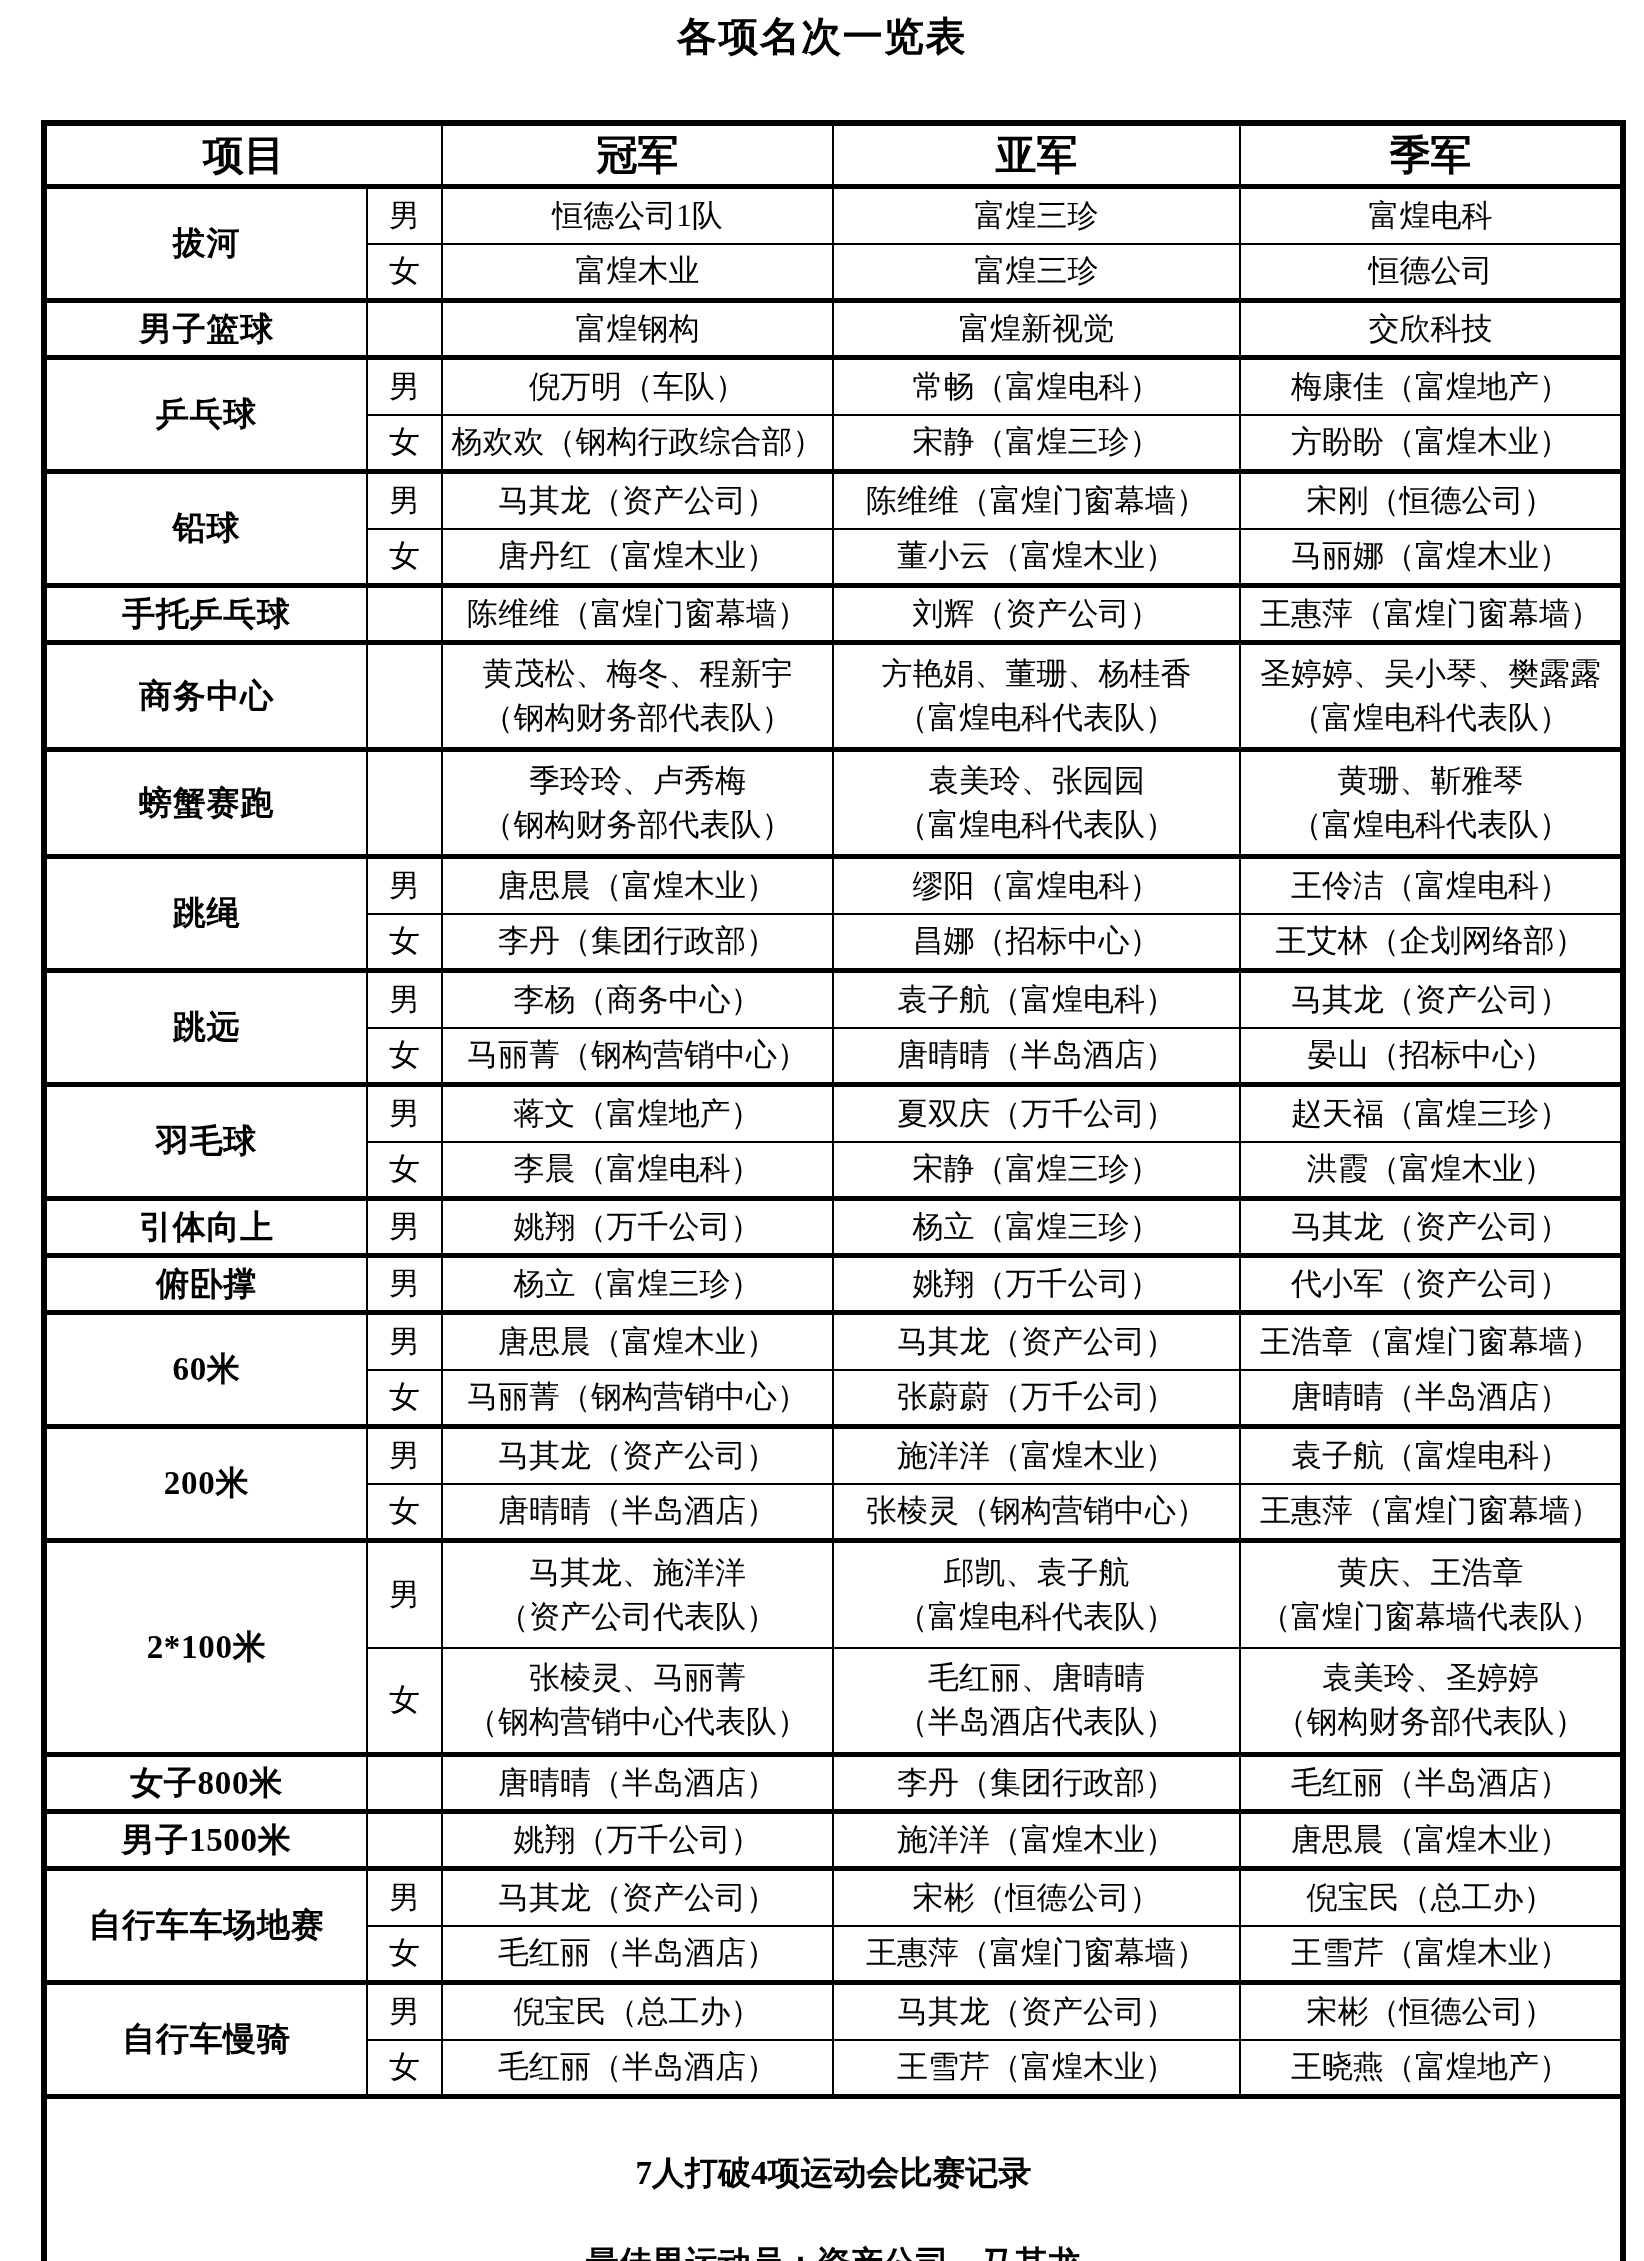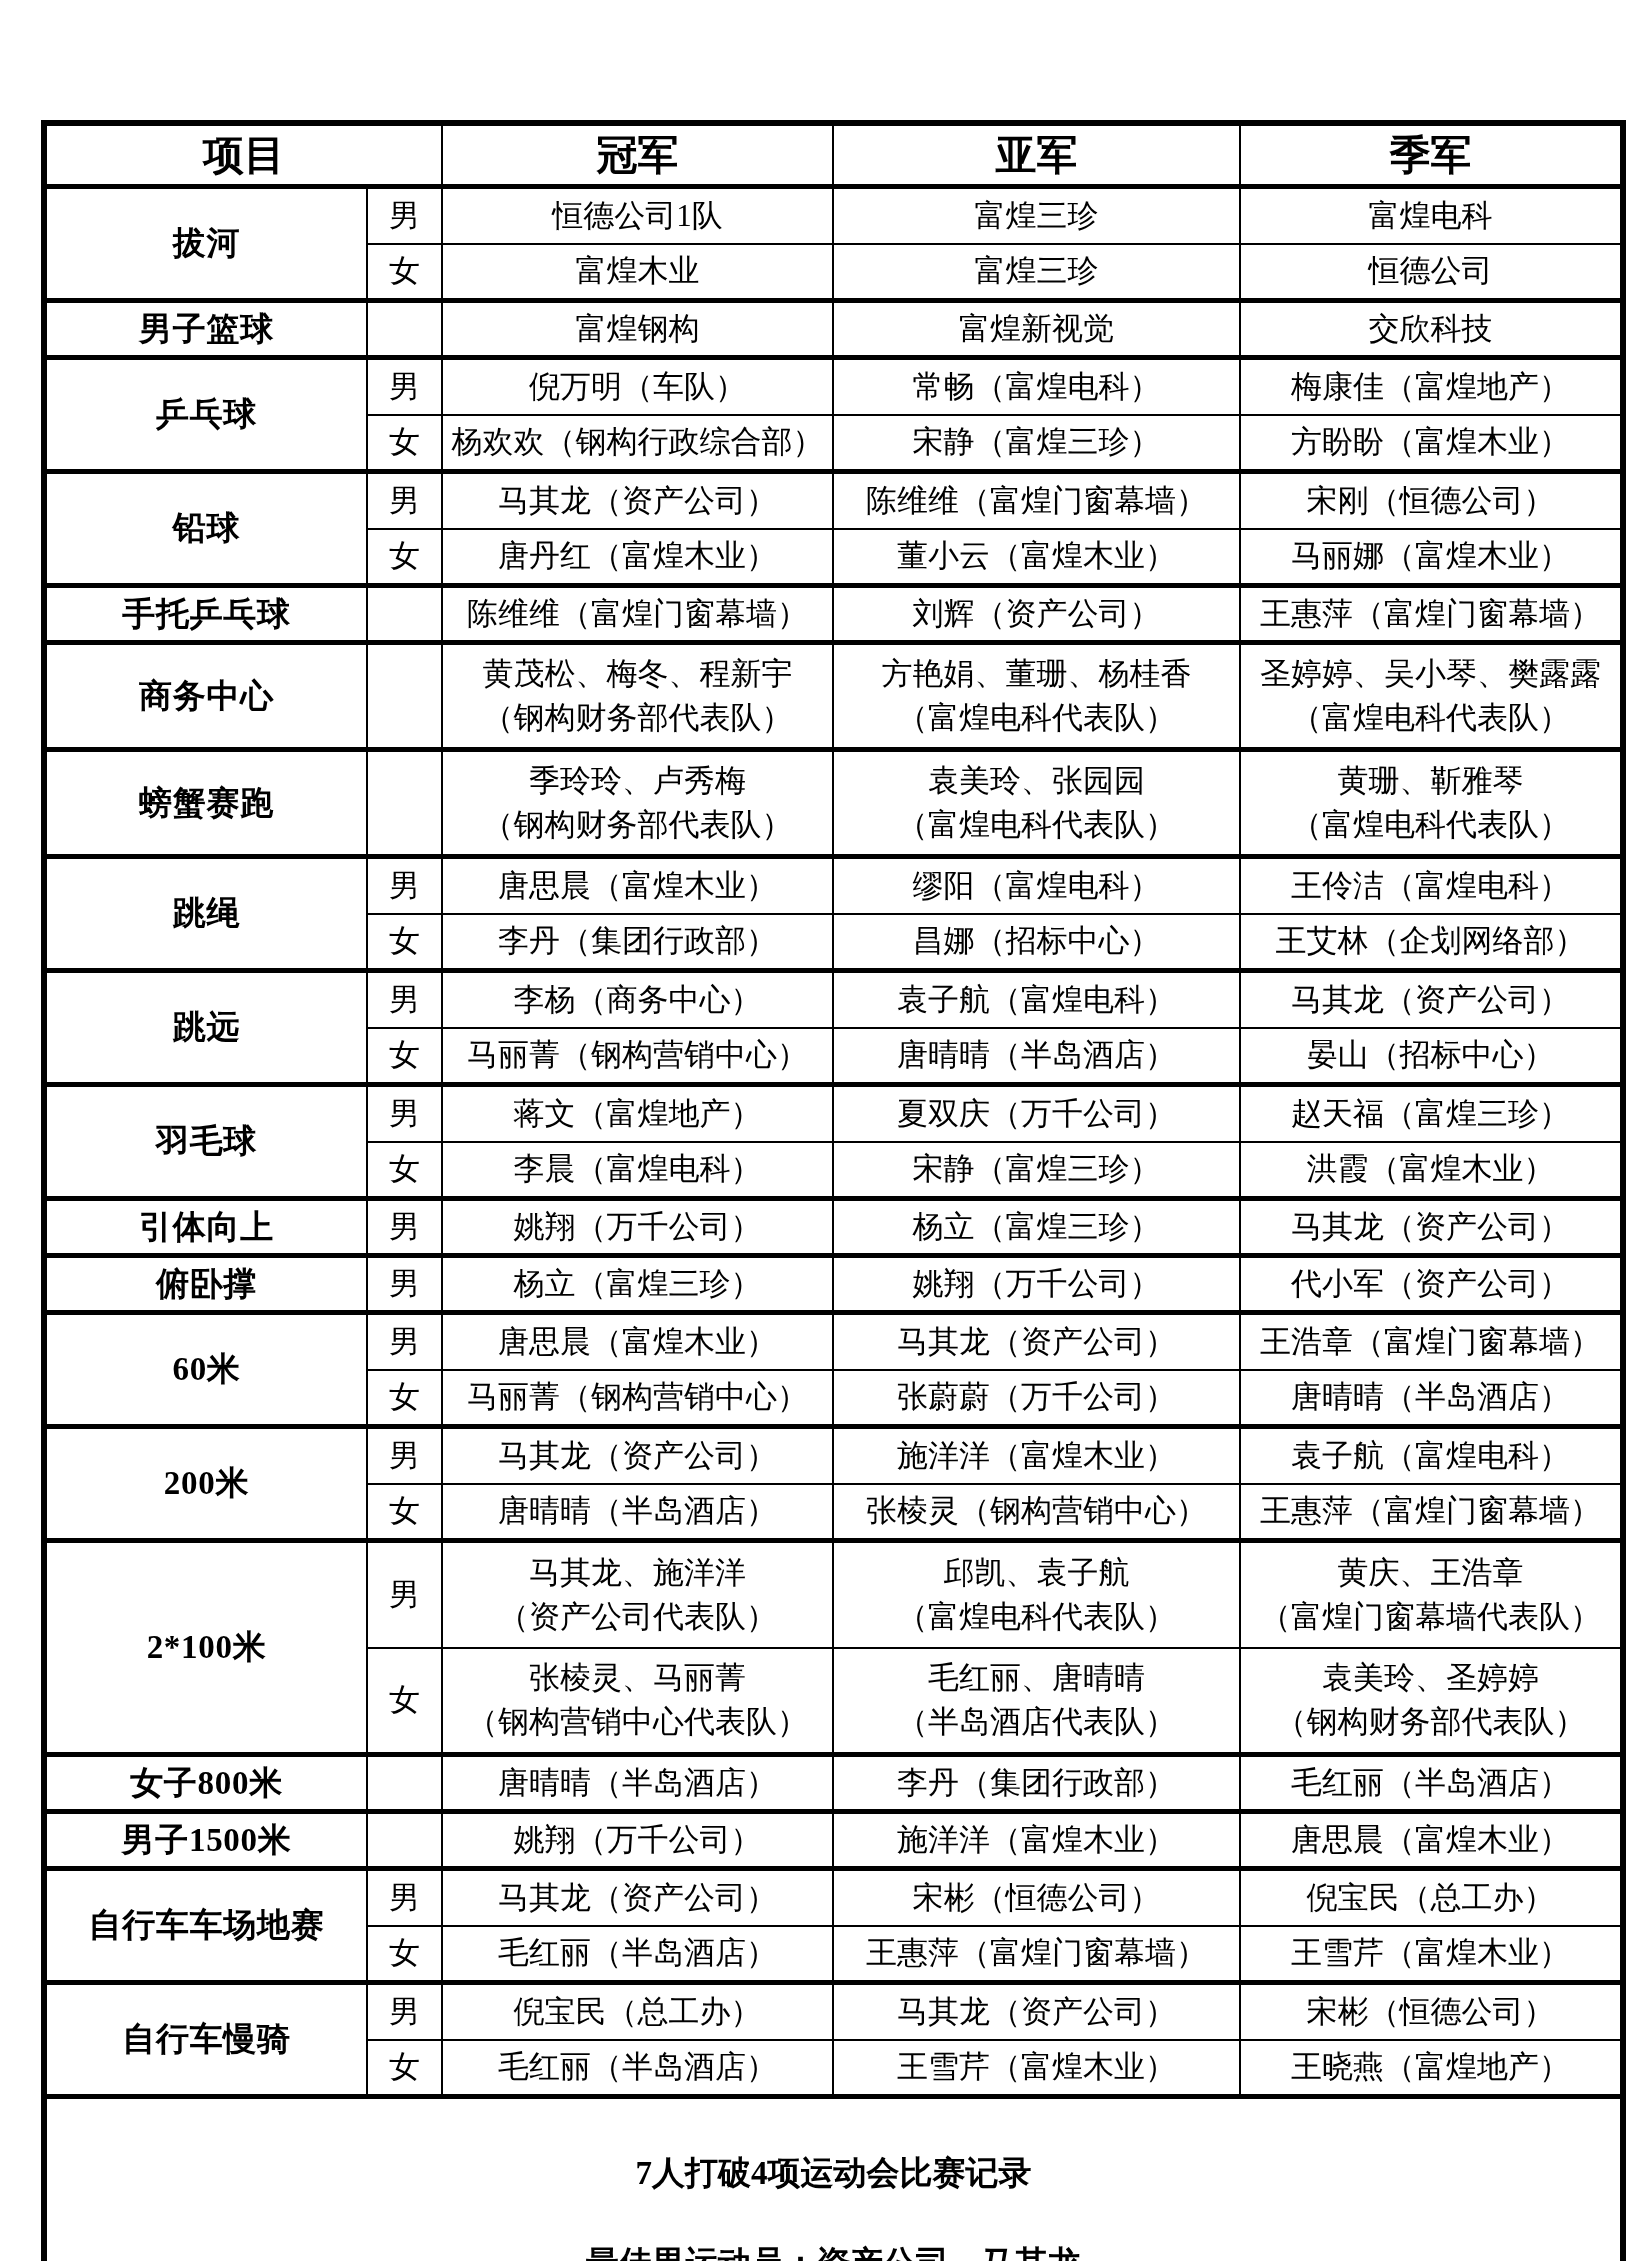--- a/index.html
+++ b/index.html
@@ -43,20 +43,21 @@
   tr.gstart td, tr.gstart th { border-top: 5.7px solid #000; }
   tr.frow { height: 140px; }
   td.footer-cell { font-weight: bold; font-size: 33px; line-height: 1.36; padding: 7.1px 0; }
 </style>
 </head>
 <body>
 
 <div class="page">
 
   <div class="title-block">
+    <div class="title-line">各项名次一览表</div>
   </div>
 
   <table class="results">
     <colgroup>
       <col style="width:323px">
       <col style="width:75px">
       <col style="width:391px">
       <col style="width:407px">
       <col style="width:383px">
     </colgroup>

